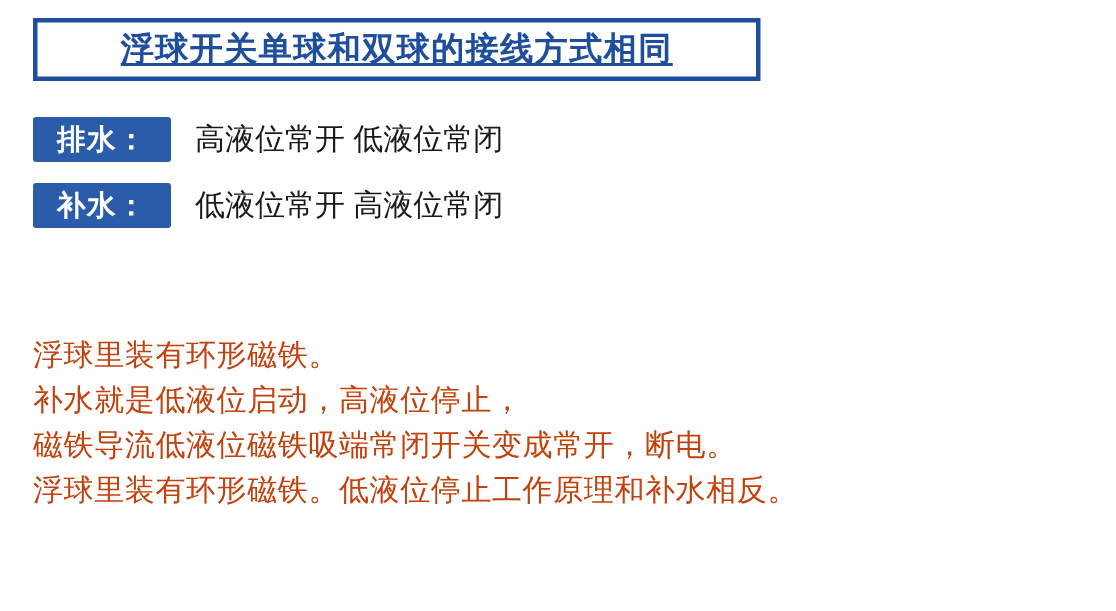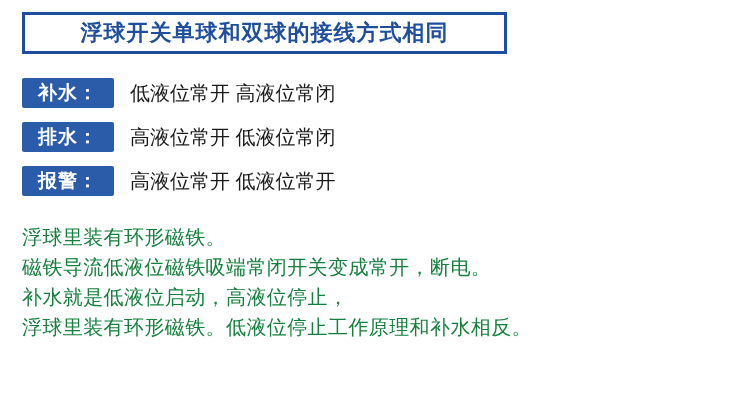--- a/index.html
+++ b/index.html
@@ -32,20 +32,21 @@
     display: flex;
     align-items: center;
     justify-content: center;
   }
   .title-text {
     color: #1f4f9c;
     font-size: 22px;
     font-weight: bold;
     letter-spacing: 1px;
     line-height: 1;
+    text-decoration: underline;
   }
 
   
   .modes {
     position: absolute;
     left: 22px;
     top: 78px;
     width: 700px;
   }
   .mode-row {
@@ -78,55 +79,51 @@
   }
 
   
   .body-text {
     position: absolute;
     left: 22px;
     top: 222px;
     width: 712px;
   }
   .body-line {
-    color: #15803d;
+    color: #c2410c;
     font-size: 20px;
     line-height: 30px;
     white-space: pre;
     letter-spacing: 0.4px;
   }
 </style>
 </head>
 <body>
 
 <div class="page">
 
   <div class="title-banner">
     <div class="title-text">浮球开关单球和双球的接线方式相同</div>
   </div>
 
   <div class="modes">
 
     <div class="mode-row">
-      <div class="mode-tag">补水：</div>
-      <div class="mode-desc">低液位常开 高液位常闭</div>
-    </div>
-
-    <div class="mode-row">
       <div class="mode-tag">排水：</div>
       <div class="mode-desc">高液位常开 低液位常闭</div>
     </div>
 
     <div class="mode-row">
-      <div class="mode-tag">报警：</div>
-      <div class="mode-desc">高液位常开 低液位常开</div>
+      <div class="mode-tag">补水：</div>
+      <div class="mode-desc">低液位常开 高液位常闭</div>
     </div>
+
 
   </div>
 
   <div class="body-text">
     <div class="body-line">浮球里装有环形磁铁。</div>
+    <div class="body-line">补水就是低液位启动，高液位停止，</div>
     <div class="body-line">磁铁导流低液位磁铁吸端常闭开关变成常开，断电。</div>
-    <div class="body-line">补水就是低液位启动，高液位停止，</div>
     <div class="body-line">浮球里装有环形磁铁。低液位停止工作原理和补水相反。</div>
   </div>
 
 </div>
 
 </body></html>

